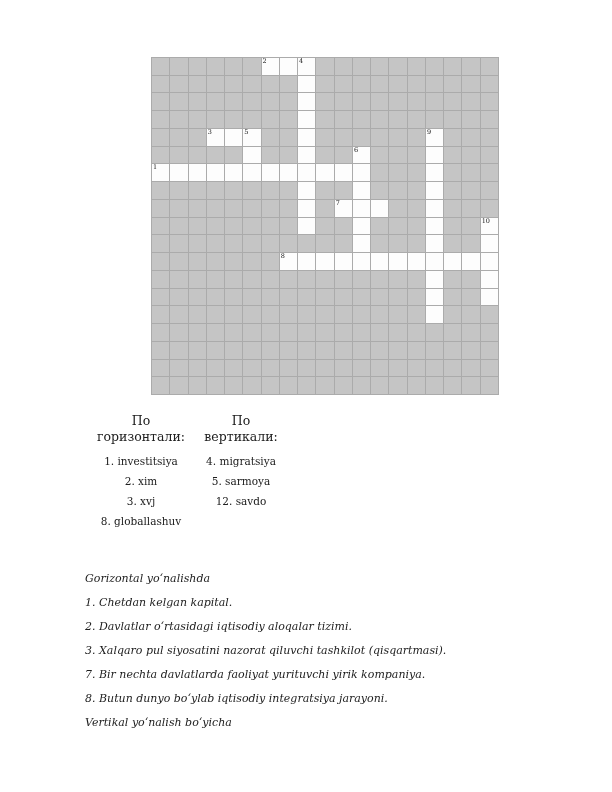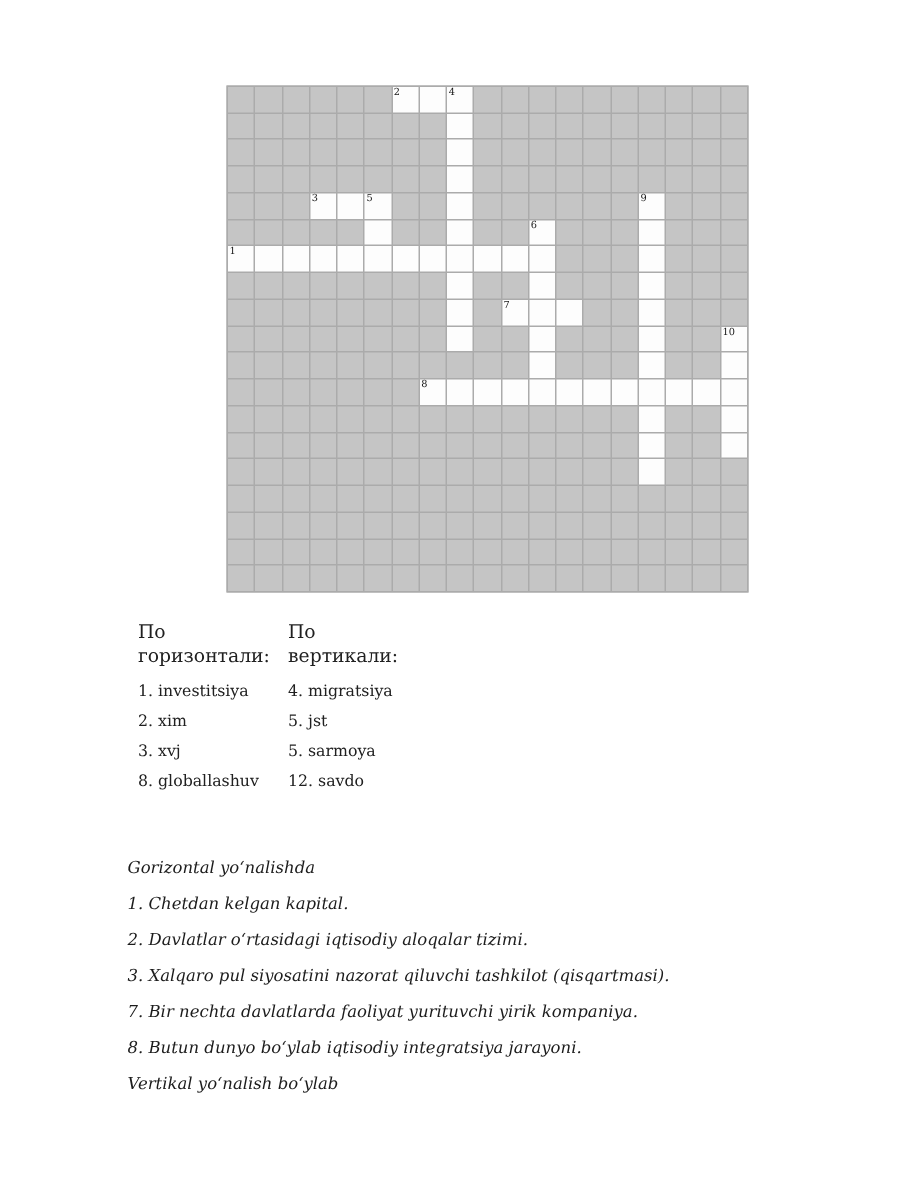--- a/index.html
+++ b/index.html
@@ -33,21 +33,21 @@
     position: absolute;
     top: 0px;
     left: 1px;
     font-size: 6.5px;
     line-height: 7px;
     color: #161616;
     font-family: "DejaVu Serif", serif;
   }
 
   
-  .legend-col { position: absolute; top: 413px; width: 98px; }
+  .legend-col { position: absolute; top: 413px; width: 98px; text-align: center; }
   .legend-col.across { left: 92px; }
   .legend-col.down   { left: 192px; }
   .legend-title { font-size: 12.5px; line-height: 15.5px; color: #202020; }
   .legend-items { margin-top: 7px; }
   .legend-item { font-size: 10.5px; line-height: 20px; height: 20px; white-space: nowrap; color: #202020; }
 
   
   .clues { position: absolute; left: 85px; top: 572px; width: 475px; }
   .clue-line {
     font-size: 11px;
@@ -460,29 +460,28 @@
     </div>
   </div>
 
   <div class="legend-col down">
     <div class="legend-title">
       <div>По</div>
       <div>вертикали:</div>
     </div>
     <div class="legend-items">
       <div class="legend-item">4. migratsiya</div>
-      <div class="legend-item">5. jst</div>
       <div class="legend-item">5. sarmoya</div>
       <div class="legend-item">12. savdo</div>
     </div>
   </div>
 
   <div class="clues">
     <p class="clue-line">Gorizontal yoʻnalishda</p>
     <p class="clue-line">1. Chetdan kelgan kapital.</p>
     <p class="clue-line">2. Davlatlar oʻrtasidagi iqtisodiy aloqalar tizimi.</p>
     <p class="clue-line">3. Xalqaro pul siyosatini nazorat qiluvchi tashkilot (qisqartmasi).</p>
     <p class="clue-line">7. Bir nechta davlatlarda faoliyat yurituvchi yirik kompaniya.</p>
     <p class="clue-line">8. Butun dunyo boʻylab iqtisodiy integratsiya jarayoni.</p>
-    <p class="clue-line">Vertikal yoʻnalish boʻylab</p>
+    <p class="clue-line">Vertikal yoʻnalish boʻyicha</p>
   </div>
 
 </div>
 
 </body></html>

